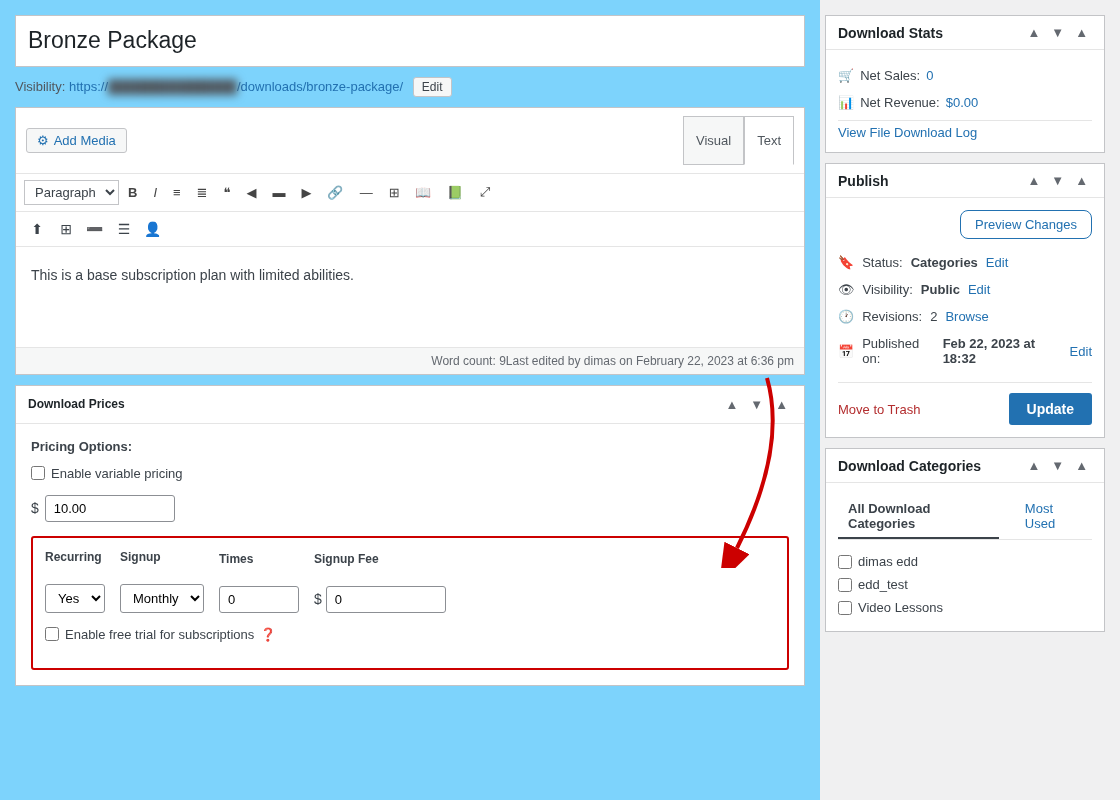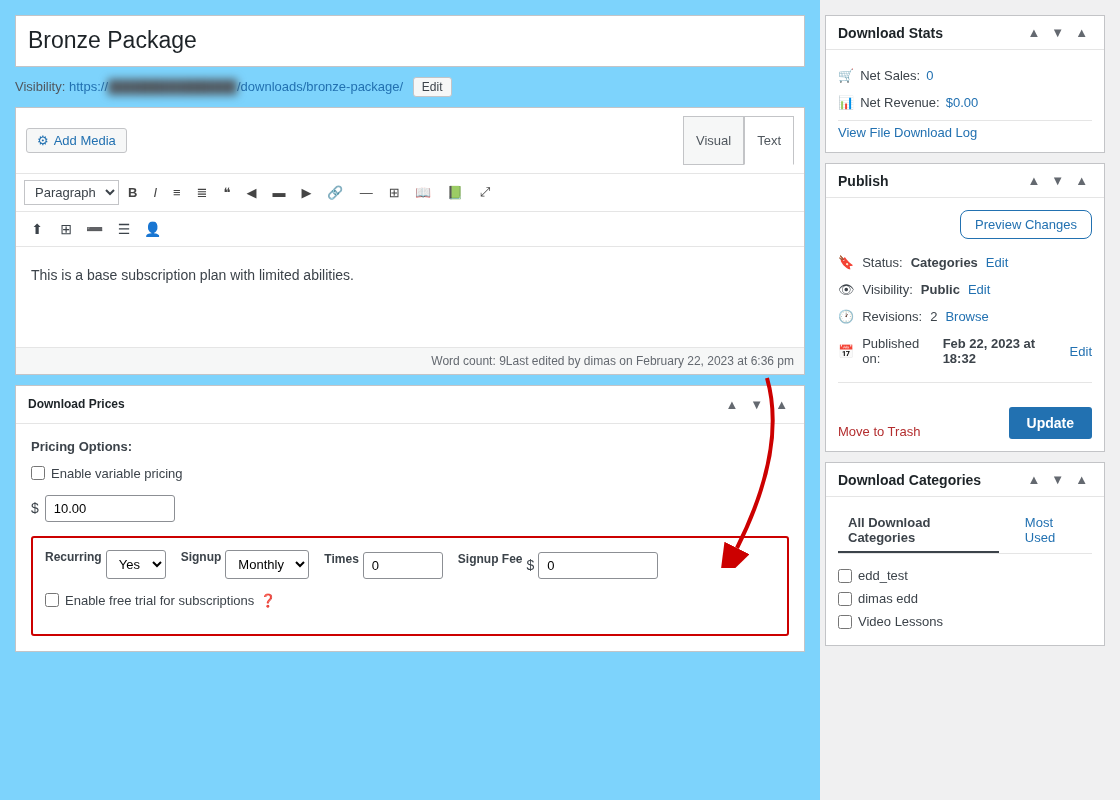--- a/index.html
+++ b/index.html
@@ -51,42 +51,42 @@
     .checkbox-row { display: flex; align-items: center; gap: 6px; margin-bottom: 14px; }
     .checkbox-row input[type=checkbox] { width: 14px; height: 14px; }
 
     .price-input-row { display: flex; align-items: center; gap: 6px; margin-bottom: 14px; }
     .dollar-sign { font-size: 14px; color: #3c434a; }
     .price-input { width: 130px; padding: 5px 8px; border: 1px solid #8c8f94; border-radius: 3px; font-size: 13px; }
 
     
     .recurring-box { border: 2px solid #cc0000; border-radius: 3px; padding: 12px; position: relative; }
     .recurring-fields { display: flex; align-items: flex-end; gap: 15px; margin-bottom: 14px; }
-    .field-group { display: flex; flex-direction: row; gap: 4px; }
+    .field-group { display: flex; flex-direction: column; gap: 20px; }
     .field-label { font-weight: 600; font-size: 12px; color: #3c434a; }
     .field-select { padding: 5px 8px; border: 1px solid #8c8f94; border-radius: 3px; font-size: 13px; background: #fff; }
     .field-input { width: 80px; padding: 5px 8px; border: 1px solid #8c8f94; border-radius: 3px; font-size: 13px; }
 
     
     .sidebar-panel { background: #fff; border: 1px solid #c3c4c7; margin-bottom: 10px; }
     .sidebar-panel-header { padding: 8px 12px; border-bottom: 1px solid #e5e5e5; display: flex; align-items: center; justify-content: space-between; background: #fff; }
     .sidebar-panel-title { font-size: 14px; font-weight: 600; color: #1d2327; }
     .sidebar-panel-content { padding: 12px; }
 
     .stats-row { display: flex; align-items: center; gap: 6px; padding: 6px 0; font-size: 13px; color: #3c434a; }
     .stats-divider { border: none; border-top: 1px solid #e5e5e5; margin: 4px 0; }
     .stats-link { color: #2271b1; text-decoration: none; }
 
     
     .preview-btn { padding: 6px 14px; background: #fff; border: 1px solid #2271b1; color: #2271b1; border-radius: 8px; cursor: pointer; font-size: 13px; float: right; text-align: right; }
 
     .publish-row { display: flex; align-items: center; gap: 8px; padding: 6px 0; font-size: 13px; clear: both; }
     .pub-link { color: #2271b1; text-decoration: none; }
 
-    .publish-actions { display: flex; justify-content: space-between; align-items: flex-end; margin-top: 10px; padding-top: 24px; border-top: 1px solid #e5e5e5; }
+    .publish-actions { display: flex; justify-content: space-between; align-items: center; margin-top: 10px; padding-top: 10px; border-top: 1px solid #e5e5e5; }
     .trash-link { color: #b32d2e; text-decoration: none; font-size: 13px; }
     .update-btn { padding: 8px 18px; background: #2271b1; color: #fff; border: none; border-radius: 3px; cursor: pointer; font-size: 14px; font-weight: 600; }
 
     
     .cat-tabs { display: flex; gap: 16px; border-bottom: 1px solid #e5e5e5; margin-bottom: 10px; }
     .cat-tab { padding: 6px 10px; font-size: 13px; cursor: pointer; border-bottom: 2px solid transparent; color: #2271b1; text-decoration: none; }
     .cat-tab.active { border-bottom-color: #3c434a; color: #3c434a; font-weight: 600; }
 
     .cat-item { display: flex; align-items: center; gap: 6px; padding: 4px 0; font-size: 13px; }
     .cat-item input[type=checkbox] { width: 14px; height: 14px; }
@@ -330,25 +330,25 @@
         </div>
       </div>
       <div class="sidebar-panel-content">
         <div class="cat-tabs">
           <a href="#" class="cat-tab active">All Download Categories</a>
           <a href="#" class="cat-tab">Most Used</a>
         </div>
         <div>
           <div class="cat-item">
             <input type="checkbox" style="">
-            <span>edd_test</span>
+            <span>dimas edd</span>
           </div>
           <div class="cat-item">
             <input type="checkbox" style="">
-            <span>dimas edd</span>
+            <span>edd_test</span>
           </div>
           <div class="cat-item">
             <input type="checkbox" style="">
             <span>Video Lessons</span>
           </div>
         </div>
       </div>
     </div>
 
   </div>

